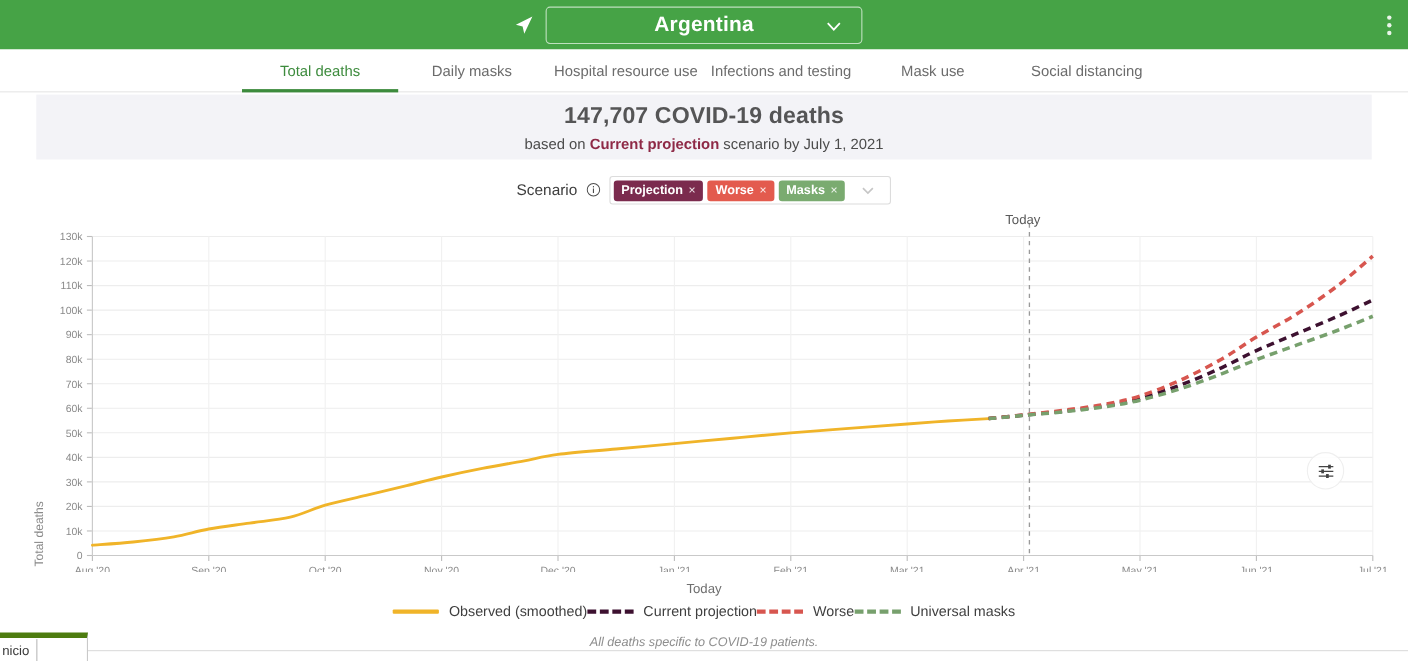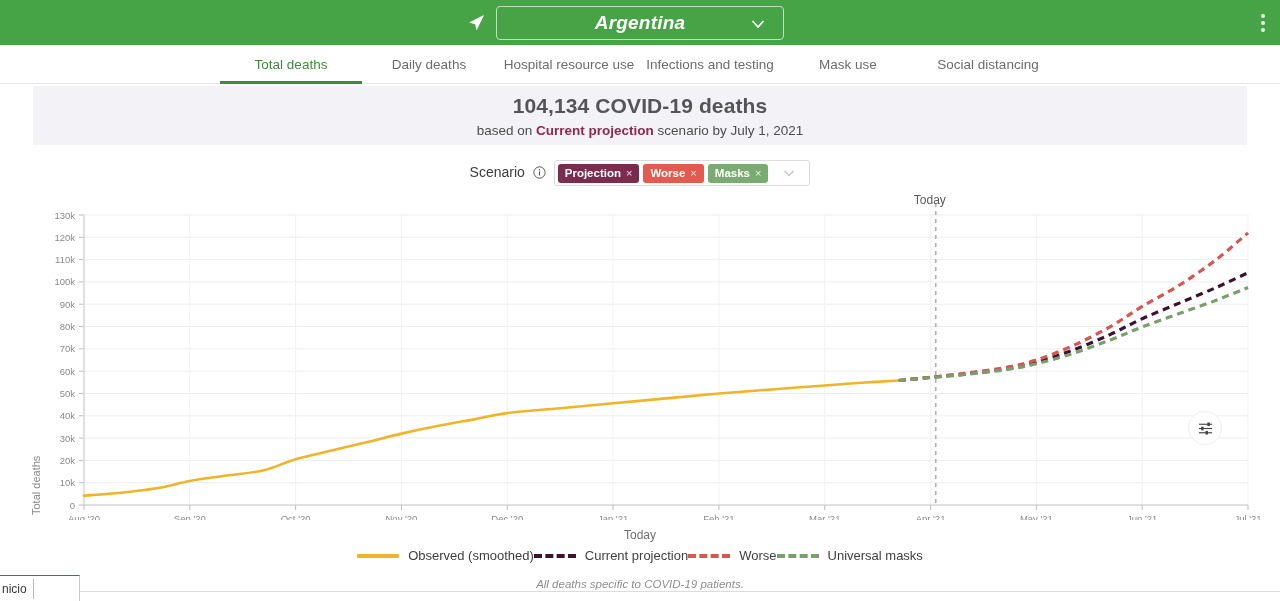--- a/index.html
+++ b/index.html
@@ -36,21 +36,20 @@
     justify-content: center;
     position: relative;
     cursor: pointer;
     background: transparent;
   }
   .country-name {
     color: #ffffff;
     font-size: 19px;
     font-weight: bold;
     letter-spacing: .2px;
-    font-style: italic;
   }
   .country-chevron {
     position: absolute;
     right: 16px;
     top: 8px;
   }
   .kebab {
     position: absolute;
     right: 8px;
     top: 8px;
@@ -257,21 +256,21 @@
     font-size: 11.5px;
     font-style: italic;
     color: #8e8e8e;
   }
 
   
   .taskbar-remnant {
     position: absolute;
     left: 0; bottom: 0;
     width: 80px; height: 26px;
-    border-top: 1px solid #4d7c0f;
+    border-top: 5px solid #4d7c0f;
     border-right: 1px solid #c9c9c9;
     background: #ffffff;
     display: flex;
     align-items: center;
   }
   .taskbar-remnant .chip-txt {
     font-size: 12px;
     color: #3a3a3a;
     padding-left: 2px;
   }
@@ -310,39 +309,39 @@
     <span></span>
     <span></span>
   </div>
 </div>
 
 <div class="tabbar" id="tabbar">
     <div class="tab active" style="left: 220px; width: 142px;">
       <span>Total deaths</span>
     </div>
     <div class="tab" style="left: 368px; width: 122px;">
-      <span>Daily deaths</span>
+      <span>Daily masks</span>
     </div>
     <div class="tab" style="left: 496px; width: 146px;">
       <span>Hospital resource use</span>
     </div>
     <div class="tab" style="left: 642px; width: 136px;">
       <span>Infections and testing</span>
     </div>
     <div class="tab" style="left: 800px; width: 96px;">
       <span>Mask use</span>
     </div>
     <div class="tab" style="left: 920px; width: 136px;">
       <span>Social distancing</span>
     </div>
   </div>
 
 <div class="headline-panel">
   <div class="headline-main">
-    <span>104,134</span>
+    <span>147,707</span>
     <span>COVID-19 deaths</span>
   </div>
   <div class="headline-sub">
     <span>based on </span><b>Current projection</b><span> scenario by July 1, 2021</span>
   </div>
 </div>
 
 <div class="scenario-row">
   <span class="scenario-label">
     <span>Scenario</span>

